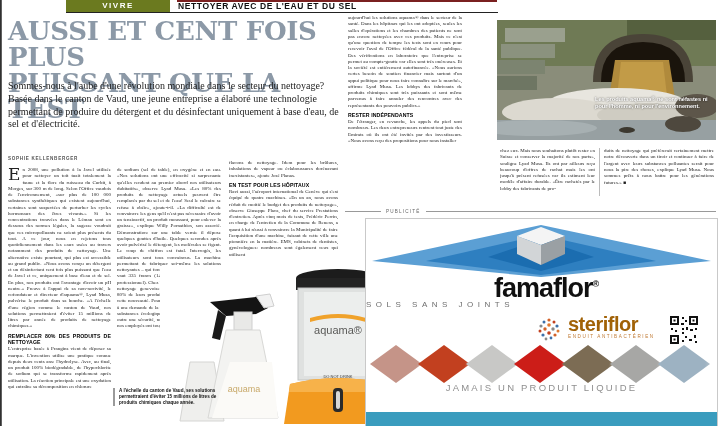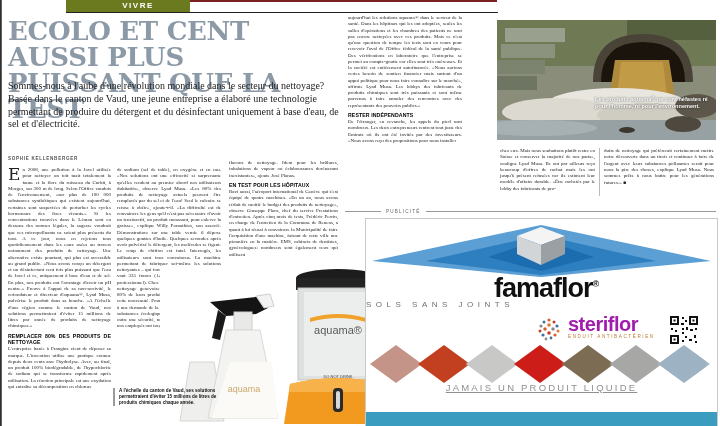--- a/index.html
+++ b/index.html
@@ -4,21 +4,21 @@
 <style>
   html,body{margin:0;padding:0;background:#ffffff;}
   .page{position:relative;width:720px;height:426px;background:#fff;overflow:hidden;
         font-family:"Liberation Serif",serif;}
   .edge-left{position:absolute;left:0;top:0;width:2px;height:426px;
              background:linear-gradient(90deg,#1a1a1a,#777);}
   
   .top-red-rule{position:absolute;left:177px;top:0;width:320px;height:2px;background:#7a2020;}
   .section-tab{position:absolute;left:66px;top:0;width:104px;height:12px;background:#6b7a1f;
                color:#fff;font:bold 8px/12px "Liberation Sans",sans-serif;text-align:center;
-               letter-spacing:1.5px;padding-left:20px;}
+               letter-spacing:1.5px;}
   .kicker{position:absolute;left:178px;top:1px;font:bold 8.5px/11px "Liberation Sans",sans-serif;
           letter-spacing:.6px;color:#111;}
   .kicker-rule{position:absolute;left:66px;top:12px;width:432px;height:1px;background:#222;}
   .headline{position:absolute;left:8px;top:18px;width:334px;
             font-family:"DejaVu Serif","Liberation Serif",serif;font-weight:bold;
             font-size:26px;line-height:26px;letter-spacing:-.3px;color:#8c99a7;}
   .standfirst{position:absolute;left:8px;top:80px;width:332px;font-size:10px;line-height:12.8px;
               color:#1d1d1d;}
   .byline{position:absolute;left:8px;top:156px;font:bold 4.6px "Liberation Sans",sans-serif;
           letter-spacing:.7px;color:#555;}
@@ -48,40 +48,41 @@
   .pub-label{font:4.6px "Liberation Sans",sans-serif;letter-spacing:1.2px;color:#666;
              padding:0 5px;}
   .ad{position:absolute;left:365px;top:218px;width:351px;height:208px;background:#fff;
       border:1px solid #c9c9c9;overflow:hidden;}
   .ad-brand{position:absolute;left:5px;top:52px;width:351px;text-align:center;
             font:bold 27px/27px "Liberation Sans",sans-serif;letter-spacing:-1px;color:#101010;}
   .ad-brand sup{font-size:9px;letter-spacing:0;}
   .ad-tagline{position:absolute;left:0;top:81px;width:351px;text-align:left;
               font:8px "Liberation Sans",sans-serif;letter-spacing:4.5px;color:#6e6e6e;}
   .steri{position:absolute;left:170px;top:95px;width:175px;}
-  .steri-name{font:bold 20px/20px "Liberation Sans",sans-serif;letter-spacing:-.5px;color:#a21caf;}
+  .steri-name{font:bold 20px/20px "Liberation Sans",sans-serif;letter-spacing:-.5px;color:#a16207;}
   .steri-sub{font:4.6px "Liberation Sans",sans-serif;letter-spacing:1.6px;color:#c07a34;}
   .swatch-row{position:absolute;left:4px;top:126px;width:343px;height:40px;}
   .swatch{position:absolute;top:0;width:52px;height:38px;
           clip-path:polygon(50% 0,100% 50%,50% 100%,0 50%);}
   .slogan{position:absolute;left:0;width:351px;text-align:center;
           font:9.5px "Liberation Sans",sans-serif;letter-spacing:2.2px;color:#8f8f8f;}
   .teal-bar{position:absolute;left:0;top:193px;width:351px;height:15px;background:#3a9cbe;}
 </style>
 </head>
 <body>
 
 <div class="page">
   <div class="edge-left"></div>
 
   <div class="top-red-rule"></div>
   <div class="section-tab">VIVRE</div>
+  <div class="kicker">NETTOYER AVEC DE L'EAU ET DU SEL</div>
   <div class="kicker-rule"></div>
   <div class="headline">
-    <div>ECOLO ET CENT AUSSI PLUS</div>
+    <div>AUSSI ET CENT FOIS PLUS</div>
     <div>PUISSANT QUE LA TEST</div>
   </div>
   <div class="standfirst">Sommes-nous à l'aube d'une révolution mondiale dans le secteur du nettoyage? Basée dans le canton de Vaud, une jeune entreprise a élaboré une technologie permettant de produire du détergent et du désinfectant uniquement à base d'eau, de sel et d'électricité.</div>
   <div class="byline">SOPHIE KELLENBERGER</div>
 
   <div class="col" style="left:8px;top:167px;width:103px;height:258px;overflow:hidden;">
     <p><span class="dropcap">E</span><span>n 2008, une pollution à la Javel utilisée pour nettoyer un toit tuait totalement la faune et la flore du ruisseau du Curbit, à Morges, sur 300 m de long. Selon l'Office vaudois de l'environnement, «sur plus de 100 000 substances synthétiques qui existent aujourd'hui, certaines sont suspectées de perturber les cycles hormonaux des êtres vivants.» Si les concentrations trouvées dans le Léman sont en dessous des normes légales, la sagesse voudrait que ces micropolluants ne soient plus présents du tout. A ce jour, nous en rejetons tous quotidiennement dans les eaux usées au travers notamment des produits de nettoyage. Une alternative existe pourtant, qui plus est accessible au grand public. «Nous avons conçu un détergent et un désinfectant cent fois plus puissant que l'eau de Javel et ce, uniquement à base d'eau et de sel. En plus, nos produits ont l'avantage d'avoir un pH neutre.» Preuve à l'appui de sa non-nocivité, le cofondateur et directeur d'aquama®, Lyad Musa, pulvérise le produit dans sa bouche. «A l'échelle d'une région comme le canton de Vaud, nos solutions permettraient d'éviter 15 millions de litres par année de produits de nettoyage chimiques.»</span></p>
     <div class="subhead">REMPLACER 80% DES PRODUITS DE NETTOYAGE</div>
     <p>L'entreprise basée à Prangins vient de déposer sa marque. L'invention utilise une pratique connue depuis deux cents ans: l'hydrolyse. Avec, au final, un produit 100% biodégradable, de l'hypochlorite de sodium qui se transforme rapidement après utilisation. La réaction principale est une oxydation qui entraîne sa décomposition en chlorure</p>
   </div>
@@ -253,16 +254,16 @@
     <div class="swatch-row">
       <div class="swatch" style="left: 0px; background: radial-gradient(circle at 35% 35%, rgb(197, 148, 136), rgb(197, 148, 136) 70%, rgba(0, 0, 0, 0.18));"></div>
       <div class="swatch" style="left: 48px; background: radial-gradient(circle at 35% 35%, rgb(194, 64, 31), rgb(194, 64, 31) 70%, rgba(0, 0, 0, 0.18));"></div>
       <div class="swatch" style="left: 96px; background: radial-gradient(circle at 35% 35%, rgb(200, 200, 198), rgb(200, 200, 198) 70%, rgba(0, 0, 0, 0.18));"></div>
       <div class="swatch" style="left: 144px; background: radial-gradient(circle at 35% 35%, rgb(204, 29, 24), rgb(204, 29, 24) 70%, rgba(0, 0, 0, 0.18));"></div>
       <div class="swatch" style="left: 192px; background: radial-gradient(circle at 35% 35%, rgb(124, 108, 84), rgb(124, 108, 84) 70%, rgba(0, 0, 0, 0.18));"></div>
       <div class="swatch" style="left: 240px; background: radial-gradient(circle at 35% 35%, rgb(167, 167, 165), rgb(167, 167, 165) 70%, rgba(0, 0, 0, 0.18));"></div>
       <div class="swatch" style="left: 288px; background: radial-gradient(circle at 35% 35%, rgb(157, 178, 194), rgb(157, 178, 194) 70%, rgba(0, 0, 0, 0.18));"></div>
     </div>
 
-    <div class="slogan" style="top:163px;text-decoration:underline;">JAMAIS UN PRODUIT LIQUIDE</div>
+    <div class="slogan" style="top:163px;">JAMAIS UN PRODUIT LIQUIDE</div>
     <div class="teal-bar"></div>
   </div>
 </div>
 
 </body></html>

